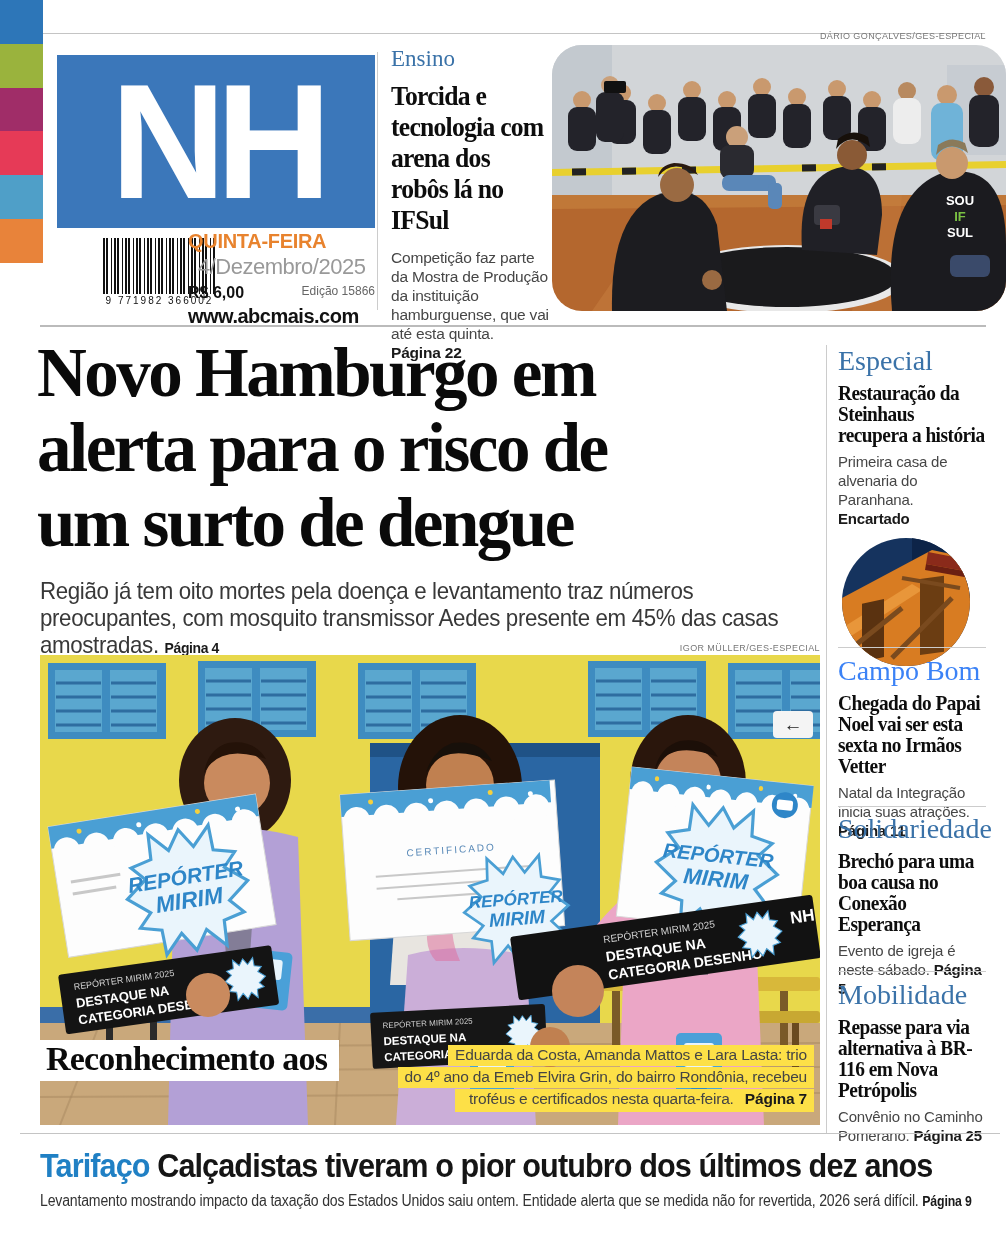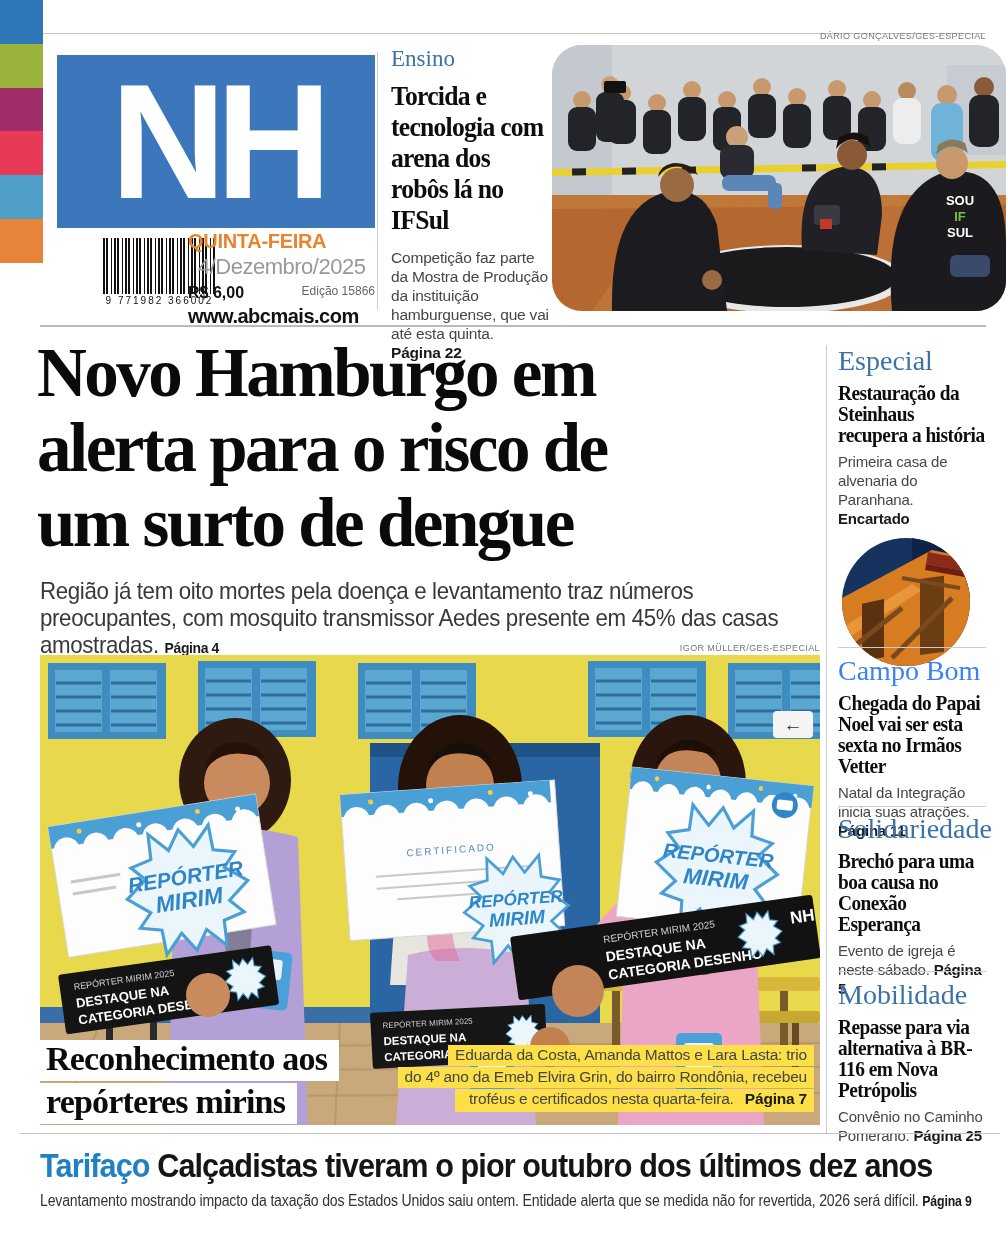--- a/index.html
+++ b/index.html
@@ -393,21 +393,20 @@
         <g transform="translate(248,32) scale(.38)">
             <use href="#burst"></use>
           </g>
         <text x="280" y="26" font-size="17" font-weight="bold" fill="#fff">NH</text>
       </g>
       <circle cx="538" cy="336" r="26" fill="#c4845a"></circle>
     </svg>
 
     <div class="overlay-title">
       <div class="box">Reconhecimento aos</div>
-      <div class="box">repórteres mirins</div>
     </div>
 
     <div class="caption">
       <div class="cline"><span>Eduarda da Costa, Amanda Mattos e Lara Lasta: trio</span></div>
       <div class="cline"><span>do 4º ano da Emeb Elvira Grin, do bairro Rondônia, recebeu</span></div>
       <div class="cline"><span><span>troféus e certificados nesta quarta-feira.</span> <b class="pageref">Página 7</b></span></div>
     </div>
   </div>
 
   <div class="side-divider"></div>

